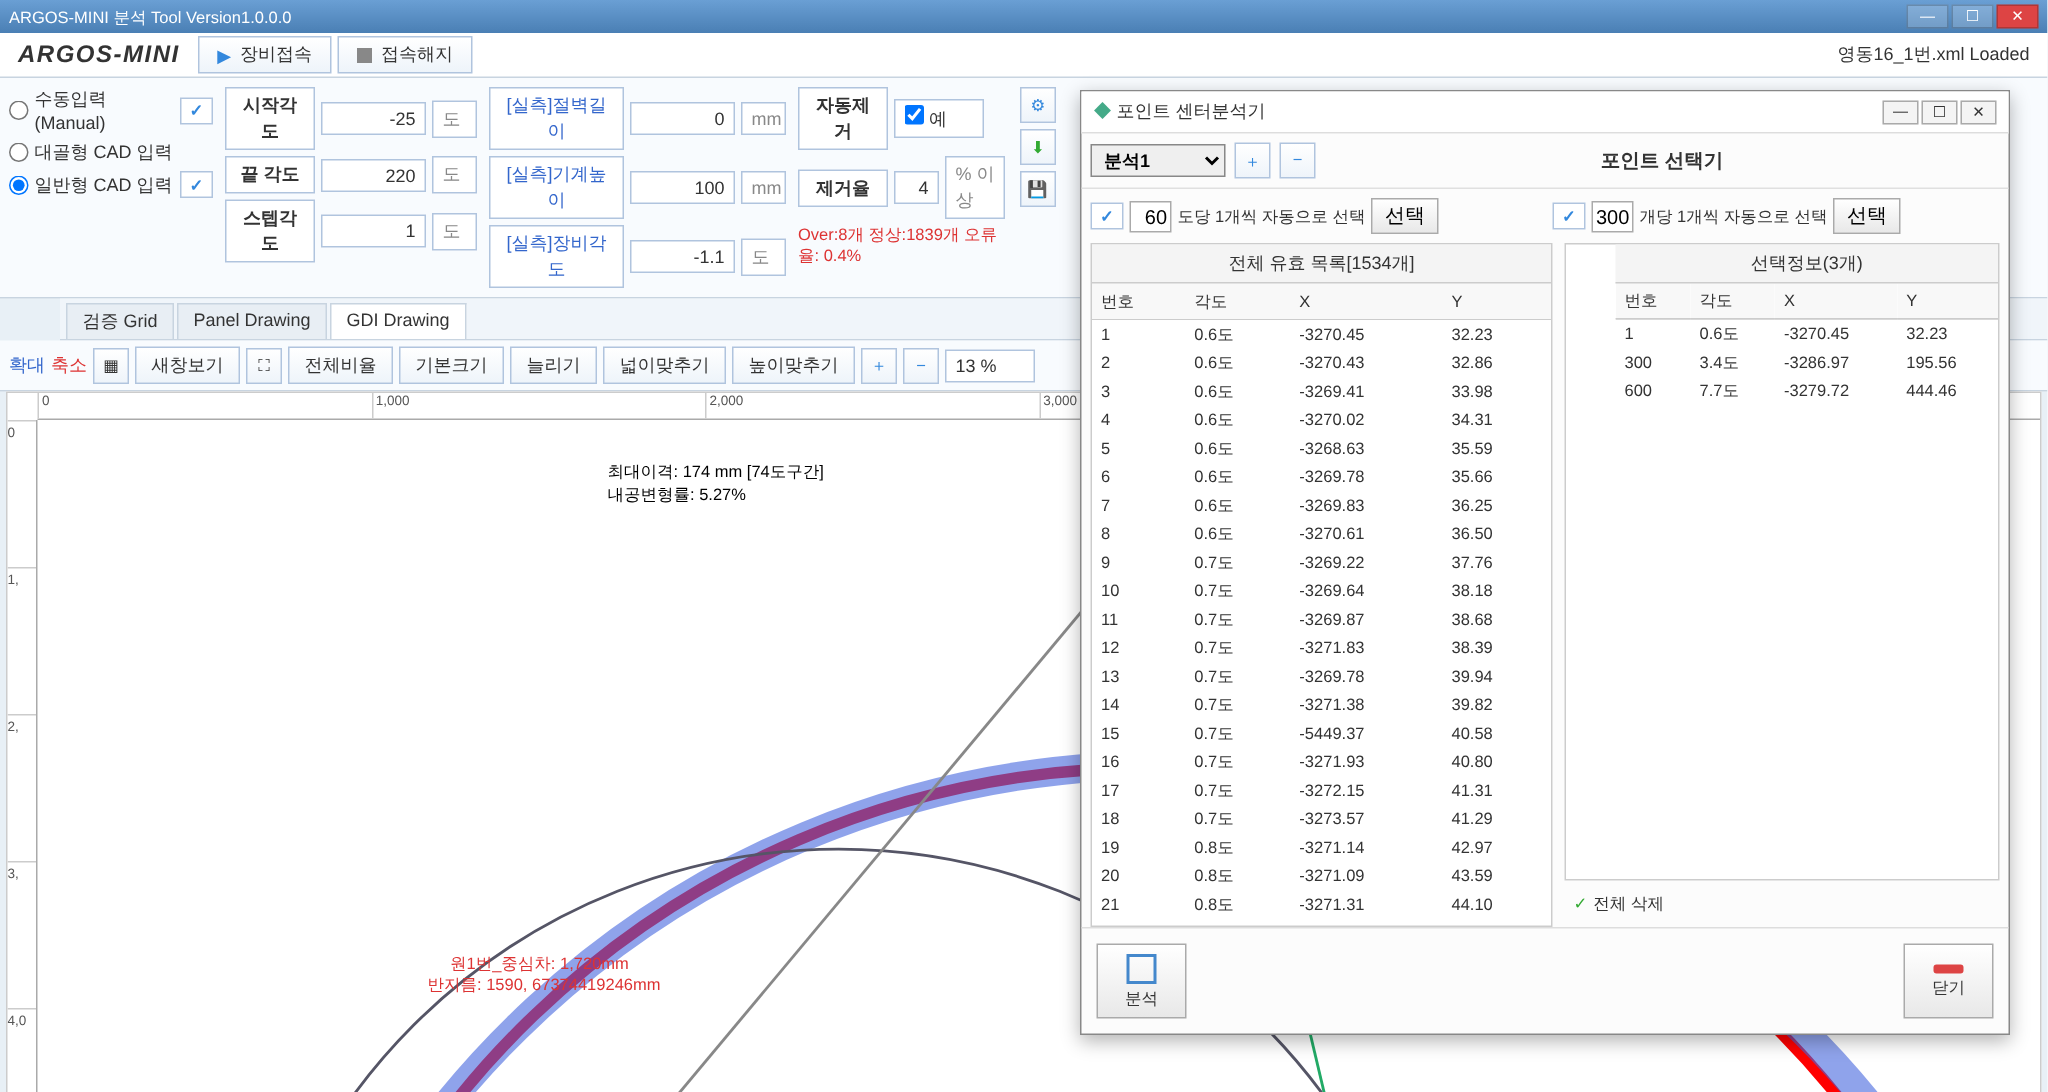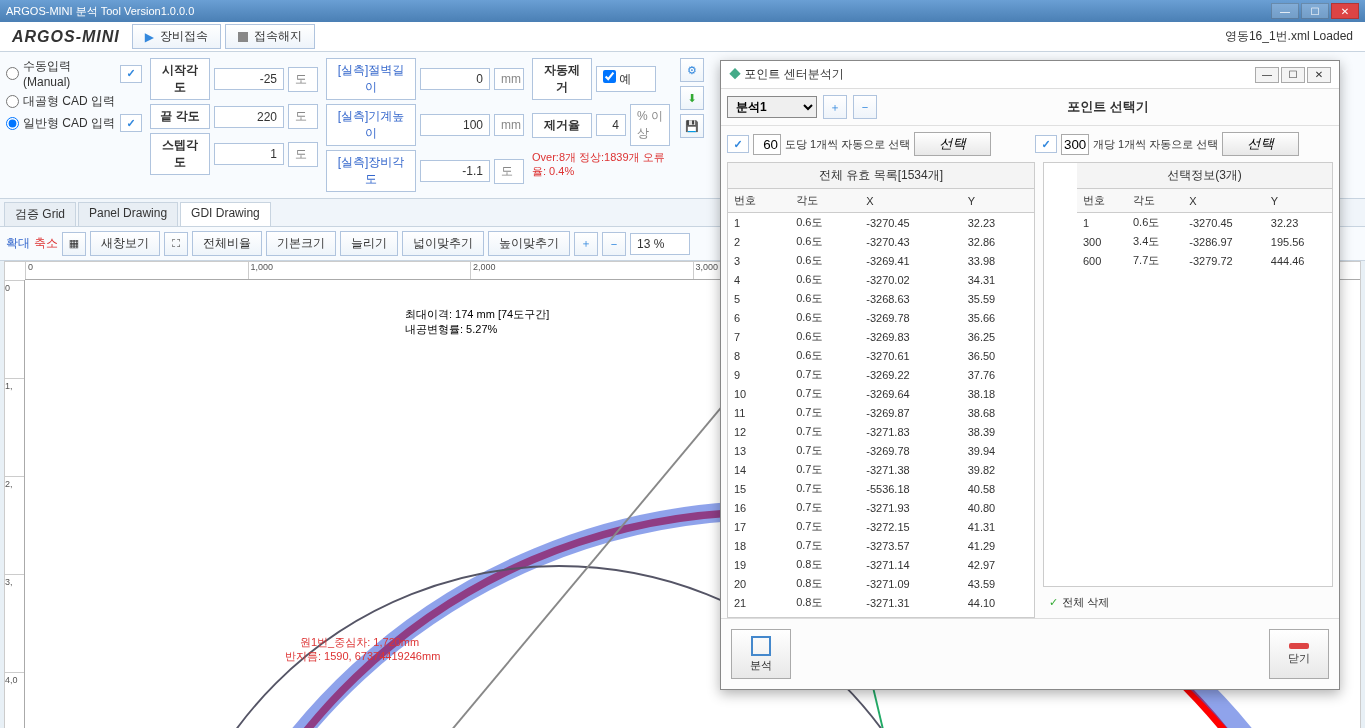--- a/index.html
+++ b/index.html
@@ -19,21 +19,21 @@
 .inp-row { display: flex; align-items: center; gap: 4px; }
 .radio-lbl { font-size: 12px; display: flex; align-items: center; gap: 4px; width: 110px; }
 .chk-ico { width: 22px; height: 18px; border: 1px solid #b0c4de; background: #fff; display: flex; align-items: center; justify-content: center; color: #3388dd; font-weight: bold; }
 .p-cell { border: 1px solid #b0c4de; background: #fff; padding: 3px 6px; font-size: 12px; }
 .p-lbl { width: 60px; text-align: center; font-weight: bold; }
 .p-lbl2 { width: 90px; text-align: center; color: #3366cc; }
 .p-val { width: 70px; text-align: right; }
 .p-unit { width: 30px; color: #888; }
 .p-red { color: #d33; font-size: 11px; line-height: 1.3; }
 .ico-btn { width: 24px; height: 24px; border: 1px solid #b0c4de; background: linear-gradient(#fff,#eef4fa); display: flex; align-items: center; justify-content: center; cursor: pointer; }
-.tab-bar { background: #f0f5fa; display: flex; border-bottom: 1px solid #c8d4e0; padding-top: 3px; padding-left: 4px; }
+.tab-bar { background: #f0f5fa; display: flex; border-bottom: 1px solid #c8d4e0; padding-top: 3px; padding-left: 4px; margin-left: 40px; }
 .tab { border: 1px solid #c8d4e0; padding: 3px 10px; font-size: 12px; background: #e8eef4; border-bottom: none; margin-right: 2px; cursor: pointer; }
 .tab.active { background: #fff; }
 .toolbar2 { background: #f8fbfe; padding: 4px 6px; display: flex; align-items: center; gap: 4px; border-bottom: 1px solid #c8d4e0; }
 .tb-txt { color: #3366cc; font-size: 12px; cursor: pointer; }
 .tb-txt.red { color: #d33; }
 .tb-btn { border: 1px solid #b0c4de; background: linear-gradient(#fff,#eef4fa); padding: 3px 10px; font-size: 12px; cursor: pointer; }
 .canvas-area { position: relative; background: #fff; border: 1px solid #ccc; height: 510px; margin: 0 4px; overflow: hidden; }
 .ruler-h { position: absolute; top: 0; left: 20px; right: 0; height: 18px; border-bottom: 1px solid #aaa; display: flex; font-size: 9px; color: #555; }
 .ruler-h span { flex: 1; border-left: 1px solid #ccc; padding-left: 2px; }
 .ruler-v { position: absolute; top: 18px; left: 0; width: 20px; bottom: 0; border-right: 1px solid #aaa; display: flex; flex-direction: column; font-size: 9px; color: #555; }
@@ -44,21 +44,21 @@
 .dialog { position: absolute; top: 60px; left: 720px; width: 620px; height: 630px; background: #fcfcfc; border: 1px solid #888; box-shadow: 0 4px 12px rgba(0,0,0,0.3); display: flex; flex-direction: column; }
 .dlg-title { background: #fff; border-bottom: 1px solid #ddd; height: 28px; display: flex; align-items: center; padding: 0 8px; font-size: 12px; justify-content: space-between; }
 .dlg-title .ctrls { display: flex; gap: 2px; }
 .dlg-title .ctrls span { width: 24px; height: 16px; border: 1px solid #aaa; display: flex; align-items: center; justify-content: center; font-size: 10px; cursor: pointer; background: #f4f4f4; }
 .dlg-row1 { display: flex; align-items: center; padding: 6px; gap: 6px; border-bottom: 1px solid #e0e0e0; }
 .dlg-row1 select { border: 1px solid #888; padding: 2px 4px; font-weight: bold; font-size: 12px; width: 90px; }
 .dlg-row1 .ttl { flex: 1; text-align: center; font-size: 13px; font-weight: bold; }
 .dlg-row2 { display: flex; padding: 6px; gap: 10px; }
 .sel-grp { display: flex; align-items: center; gap: 4px; flex: 1; }
 .sel-grp input[type=text] { width: 28px; text-align: right; border: 1px solid #aaa; padding: 2px; }
-.sel-grp button { border: 1px solid #aaa; background: linear-gradient(#fff,#e8e8e8); padding: 2px 24px; cursor: pointer; font-style: italic; }
+.sel-grp button { border: 1px solid #aaa; background: linear-gradient(#fff,#e8e8e8); padding: 2px 8px; cursor: pointer; }
 .dlg-body { display: flex; flex: 1; overflow: hidden; padding: 0 6px; gap: 8px; }
 .tbl-panel { border: 1px solid #ccc; background: #fff; display: flex; flex-direction: column; }
 .tbl-panel.left { flex: 1; }
 .tbl-panel.right { width: 290px; padding-left: 33px; }
 .tbl-hdr { background: #f4f4f4; padding: 4px; text-align: center; font-size: 12px; border-bottom: 1px solid #ccc; }
 .tbl-scroll { flex: 1; overflow-y: scroll; overflow-x: hidden; }
 .tbl { width: 100%; border-collapse: collapse; font-size: 11px; }
 .tbl th { position: sticky; top: 0; background: #f8f8f8; border-bottom: 1px solid #ccc; padding: 4px 6px; text-align: left; font-weight: normal; }
 .tbl td { padding: 2px 6px; text-align: left; }
 .del-all { margin: 6px 0; display: inline-flex; align-items: center; gap: 4px; padding: 2px 6px; cursor: pointer; }
@@ -355,21 +355,21 @@
               </tr>
               <tr>
                 <td>14</td>
                 <td>0.7도</td>
                 <td>-3271.38</td>
                 <td>39.82</td>
               </tr>
               <tr>
                 <td>15</td>
                 <td>0.7도</td>
-                <td>-5536.18</td>
+                <td>-5449.37</td>
                 <td>40.58</td>
               </tr>
               <tr>
                 <td>16</td>
                 <td>0.7도</td>
                 <td>-3271.93</td>
                 <td>40.80</td>
               </tr>
               <tr>
                 <td>17</td>

